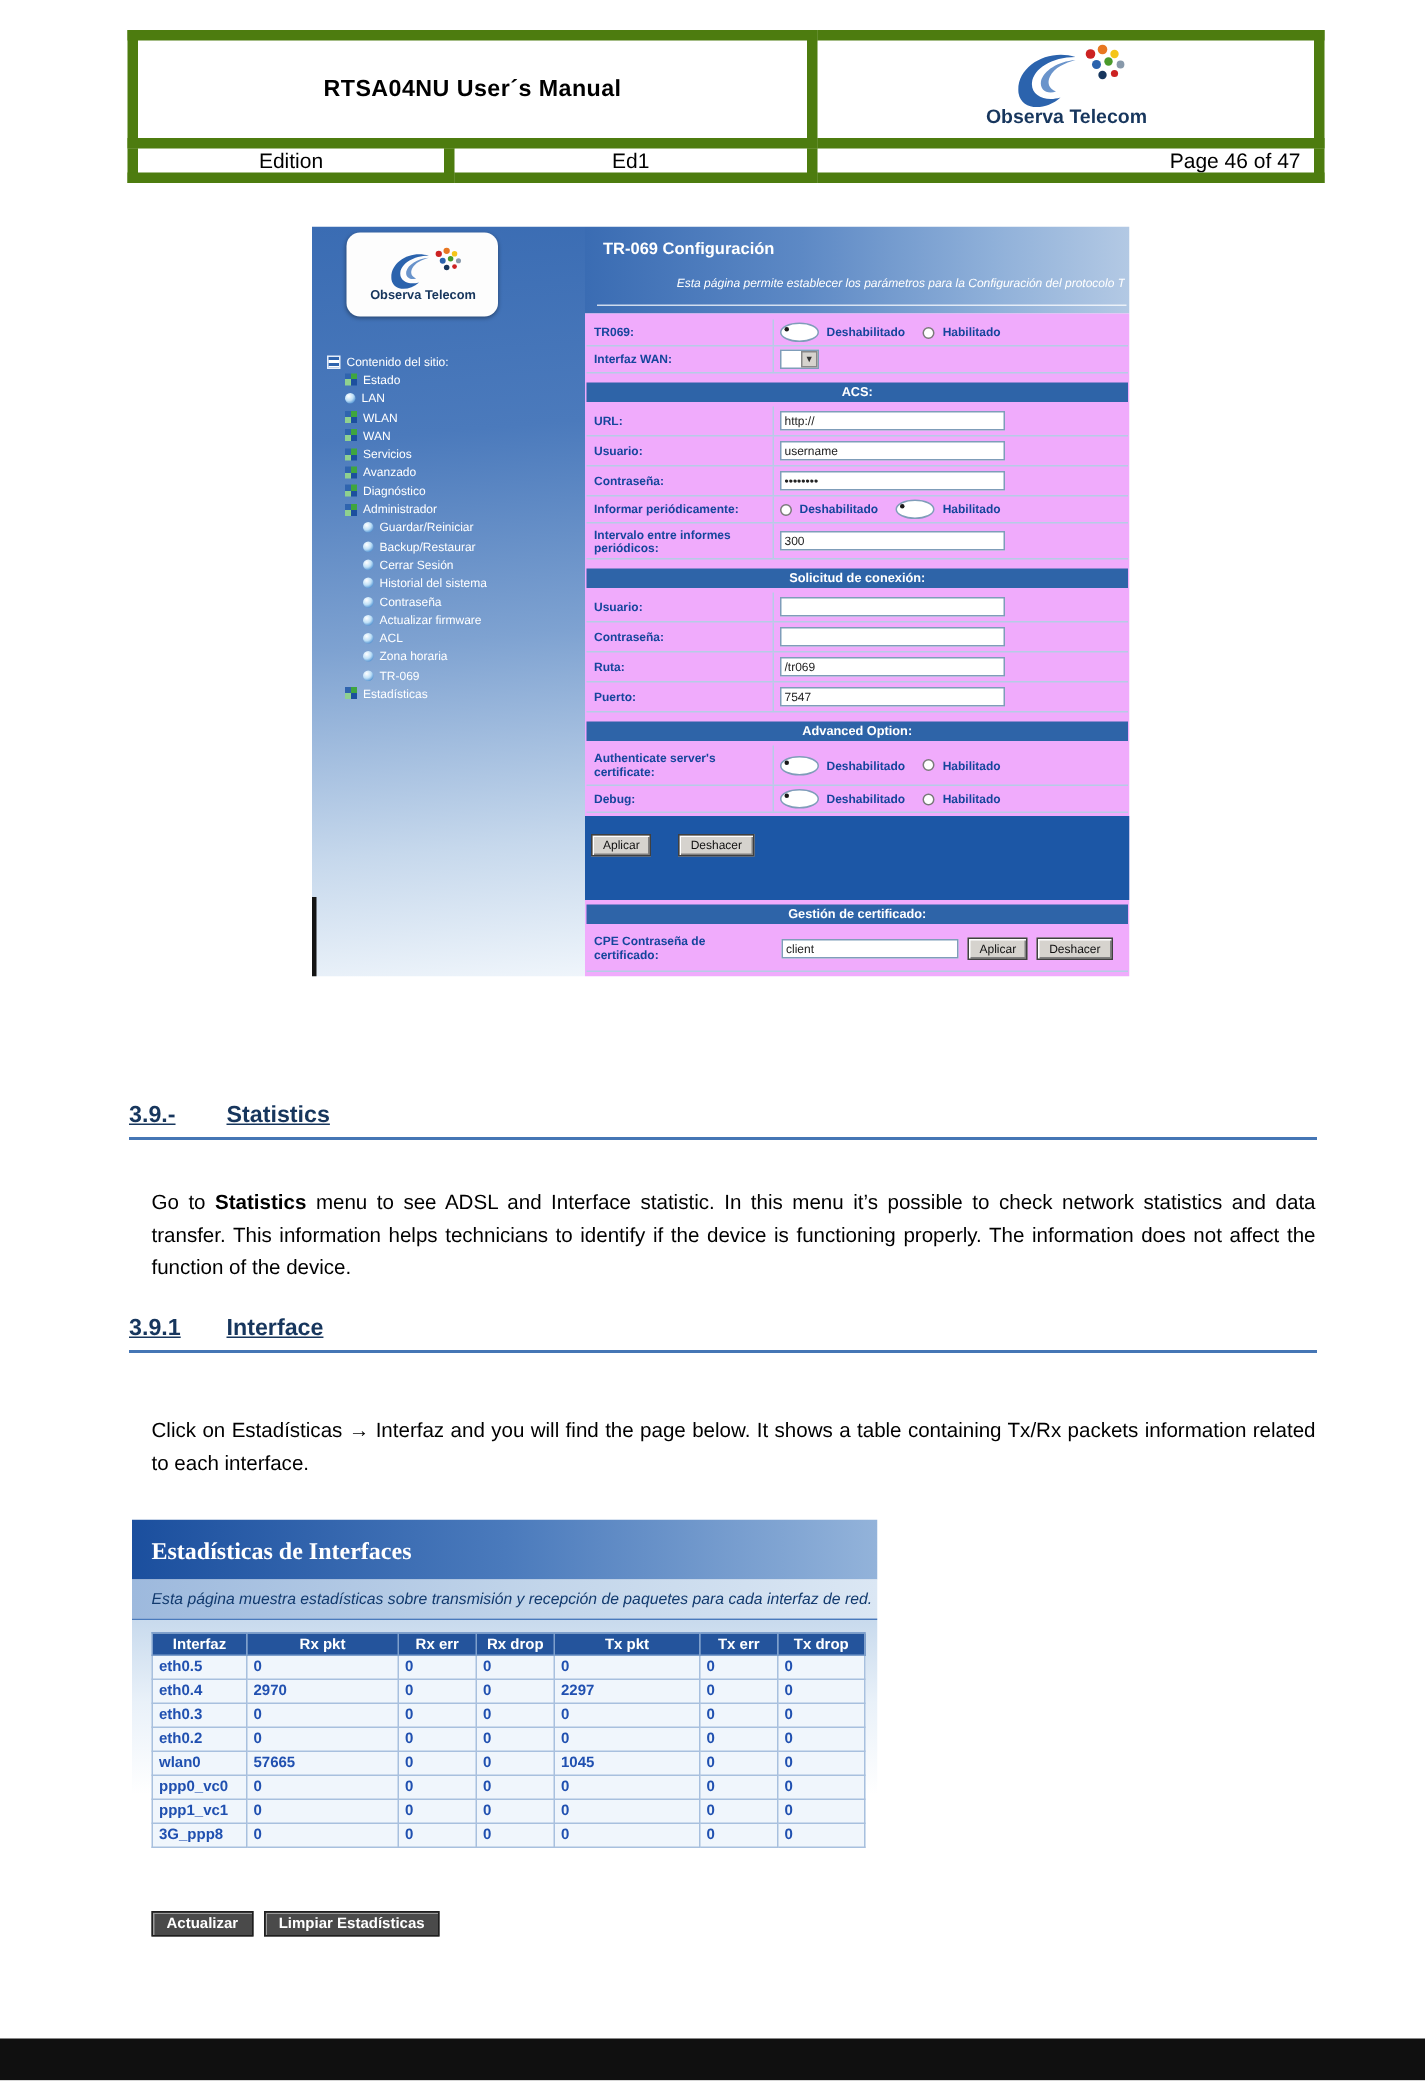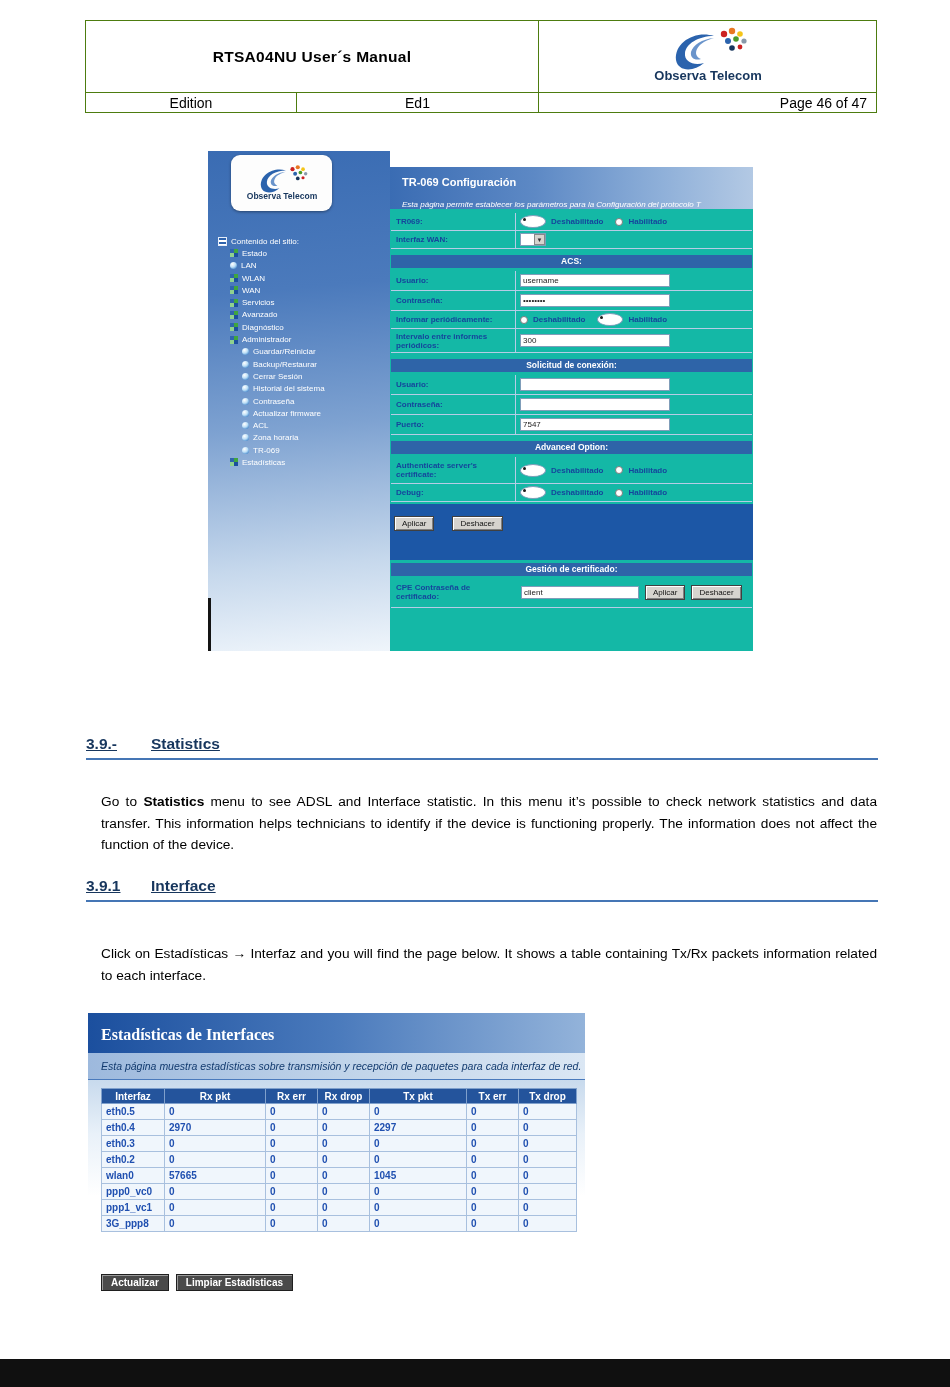--- a/index.html
+++ b/index.html
@@ -2,21 +2,21 @@
 <html><head>
 <meta charset="utf-8">
 <style>
   * { margin:0; padding:0; box-sizing:border-box; }
   html,body { background:#e9e9e9; }
   .page { position:relative; width:950px; height:1387px; margin:0 auto; background:#ffffff;
           font-family:"Liberation Sans", sans-serif; overflow:hidden; }
 
   
   .hdr { position:absolute; left:85px; top:20px; width:791px; border-collapse:collapse; table-layout:fixed; }
-  .hdr td { border:1px solid #4d7c0f; vertical-align:middle; }
+  .hdr td { border:7px solid #4d7c0f; vertical-align:middle; }
   .hdr .r1 td { height:72px; }
   .hdr .r2 td { height:20px; }
   .hdr-title { text-align:center; font-weight:bold; font-size:15.5px; letter-spacing:.3px; color:#000; }
   .hdr-logo-cell { text-align:center; }
   .hdr-cell { text-align:center; font-size:14px; color:#000; }
   .hdr-page { text-align:right; padding-right:9px; font-size:14px; color:#000; }
 
   
   .shot1 { position:absolute; left:208px; top:151px; width:545px; height:500px; overflow:hidden;
            background:#fff; font-size:8px; }
@@ -29,28 +29,28 @@
   .lvl1 { padding-left:12px; }
   .lvl2 { padding-left:24px; }
   .ico-root { width:9px; height:9px; flex:none; border:1px solid #e6eefa;
            background:repeating-linear-gradient(180deg,#2f64ae 0 2px, #ffffff 2px 4px); }
   .ico-blocks { width:8px; height:8px; flex:none;
            background:conic-gradient(#3fa53f 0 25%, #1c4f9e 25% 50%, #8fd18f 50% 75%, #2f64ae 75% 100%); }
   .ico-dot { width:7px; height:7px; flex:none; border-radius:50%;
            background:radial-gradient(circle at 35% 30%, #ffffff, #bfe0f7 45%, #5e9bd6 75%, #2f64ae 100%); }
   .s1-edge { position:absolute; left:0; top:447px; width:3px; height:53px; background:#141414; }
 
-  .s1-head { position:absolute; left:182px; top:16px; right:0; height:58px;
-           background:linear-gradient(90deg,#3a6cb3, #5d89c5 40%, #8fb0d9 75%, #b3c9e4); color:#fff; }
+  .s1-head { position:absolute; left:182px; top:0; right:0; height:58px;
+           background:linear-gradient(90deg,#3a6cb3, #5d89c5 40%, #8fb0d9 75%, #b3c9e4); color:#fff;text-align:right; }
   .s1-title { position:absolute; left:12px; top:9px; font-size:11px; font-weight:bold; }
   .s1-sub { position:absolute; left:12px; top:33px; right:3px; font-size:8px; font-style:italic;
            white-space:nowrap; overflow:hidden; }
   .s1-headline { position:absolute; left:8px; right:2px; bottom:5px; height:1px; background:rgba(255,255,255,.75); }
 
-  .s1-body { position:absolute; left:182px; top:58px; right:0; bottom:0; background:#14b8a6; padding-top:4px; }
+  .s1-body { position:absolute; left:182px; top:58px; right:0; bottom:0; background:#f0abfc; padding-top:4px; }
   .f-row { display:flex; align-items:center; border-bottom:1px solid #b6cce6; margin:0 1px; }
   .h18{height:18px} .h20{height:20px} .h24{height:24px} .h27{height:27px}
   .f-label { width:124px; flex:none; padding-left:5px; padding-right:4px; color:#15459c; font-weight:bold;
            font-size:8px; line-height:9px; }
   .f-val { flex:1; align-self:stretch; display:flex; align-items:center; gap:3px; padding-left:4px;
            border-left:1px solid #b6cce6; }
   .f-sec { height:13px; margin:6px 1px 3px; background:#2e64a8; color:#fff; font-weight:bold;
            text-align:center; line-height:13px; font-size:8.5px; }
   .radio { width:8px; height:8px; border-radius:50%; background:#fff; border:1px solid #7a7a7a;
            position:relative; display:inline-block; flex:none; cursor:pointer; }
@@ -264,20 +264,26 @@
         <div class="f-val">
           <span class="sel">
             <span class="sel-btn">▼</span>
           </span>
         </div>
       </div>
 
       <div class="f-sec">ACS:</div>
 
       <div class="f-row h20">
+        <div class="f-label">URL:</div>
+        <div class="f-val">
+            <input class="tin" value="http://" style="">
+          </div>
+      </div>
+      <div class="f-row h20">
         <div class="f-label">Usuario:</div>
         <div class="f-val">
             <input class="tin" value="username" style="">
           </div>
       </div>
       <div class="f-row h20">
         <div class="f-label">Contraseña:</div>
         <div class="f-val">
             <input class="tin" value="••••••••" style="">
           </div>
@@ -303,20 +309,26 @@
       <div class="f-row h20">
         <div class="f-label">Usuario:</div>
         <div class="f-val">
             <input class="tin" style="">
           </div>
       </div>
       <div class="f-row h20">
         <div class="f-label">Contraseña:</div>
         <div class="f-val">
             <input class="tin" style="">
+          </div>
+      </div>
+      <div class="f-row h20">
+        <div class="f-label">Ruta:</div>
+        <div class="f-val">
+            <input class="tin" value="/tr069" style="">
           </div>
       </div>
       <div class="f-row h20">
         <div class="f-label">Puerto:</div>
         <div class="f-val">
             <input class="tin" value="7547" style="">
           </div>
       </div>
 
       <div class="f-sec">Advanced Option:</div>

